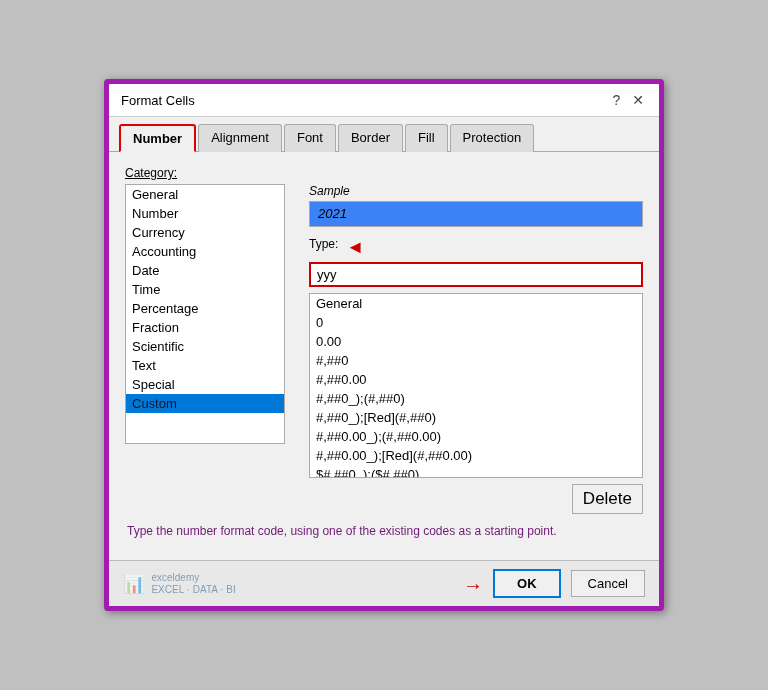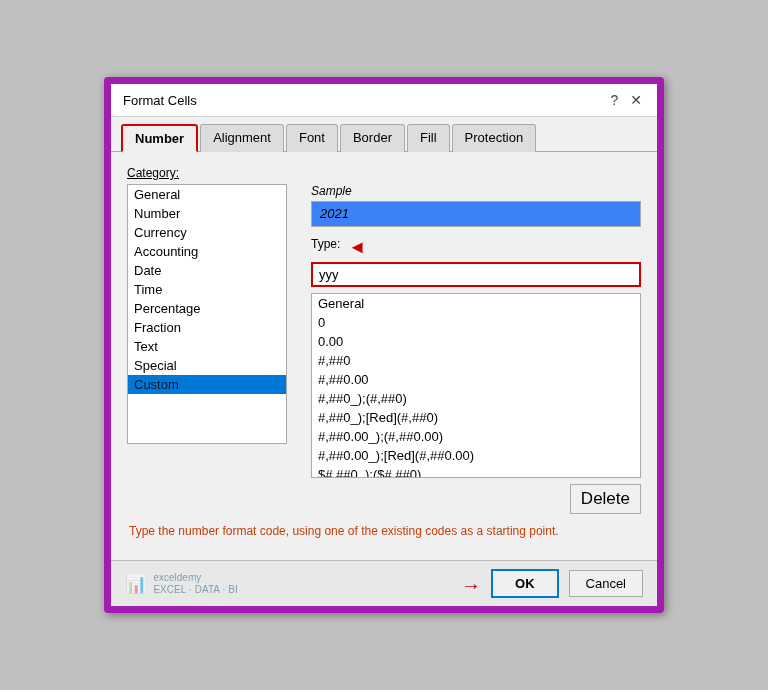--- a/index.html
+++ b/index.html
@@ -8,21 +8,21 @@
       display: flex;
       justify-content: center;
       align-items: center;
       width: 768px;
       height: 690px;
       font-family: 'Segoe UI', Tahoma, sans-serif;
       font-size: 13px;
     }
     .dialog {
       background: #f0f0f0;
-      border: 7px solid #a21caf;
+      border: 5px solid #a21caf;
       border-radius: 4px;
       width: 560px;
       box-shadow: 2px 2px 8px rgba(0,0,0,0.4);
     }
     .title-bar {
       background: #fff;
       border-bottom: 1px solid #ccc;
       padding: 8px 12px;
       display: flex;
       justify-content: space-between;
@@ -170,21 +170,21 @@
     }
     .delete-btn {
       padding: 4px 10px;
       background: #f0f0f0;
       border: 1px solid #aaa;
       font-size: 17px;
       cursor: pointer;
     }
     .hint-text {
       font-size: 12px;
-      color: #c2410c;
+      color: #701a75;
       margin-top: 10px;
       margin-bottom: 8px;
       padding: 0 2px;
     }
     .footer {
       background: #e8e8e8;
       border-top: 1px solid #bbb;
       padding: 8px 14px;
       display: flex;
       align-items: center;
@@ -262,20 +262,21 @@
         <div class="category-list-container">
           <ul class="category-list">
             <li class="category-item">General</li>
             <li class="category-item">Number</li>
             <li class="category-item">Currency</li>
             <li class="category-item">Accounting</li>
             <li class="category-item">Date</li>
             <li class="category-item">Time</li>
             <li class="category-item">Percentage</li>
             <li class="category-item">Fraction</li>
+            <li class="category-item">Scientific</li>
             <li class="category-item">Text</li>
             <li class="category-item">Special</li>
             <li class="category-item selected">Custom</li>
           </ul>
         </div>
       </div>
 
       <div class="right-panel">
 
         <div class="sample-section">

